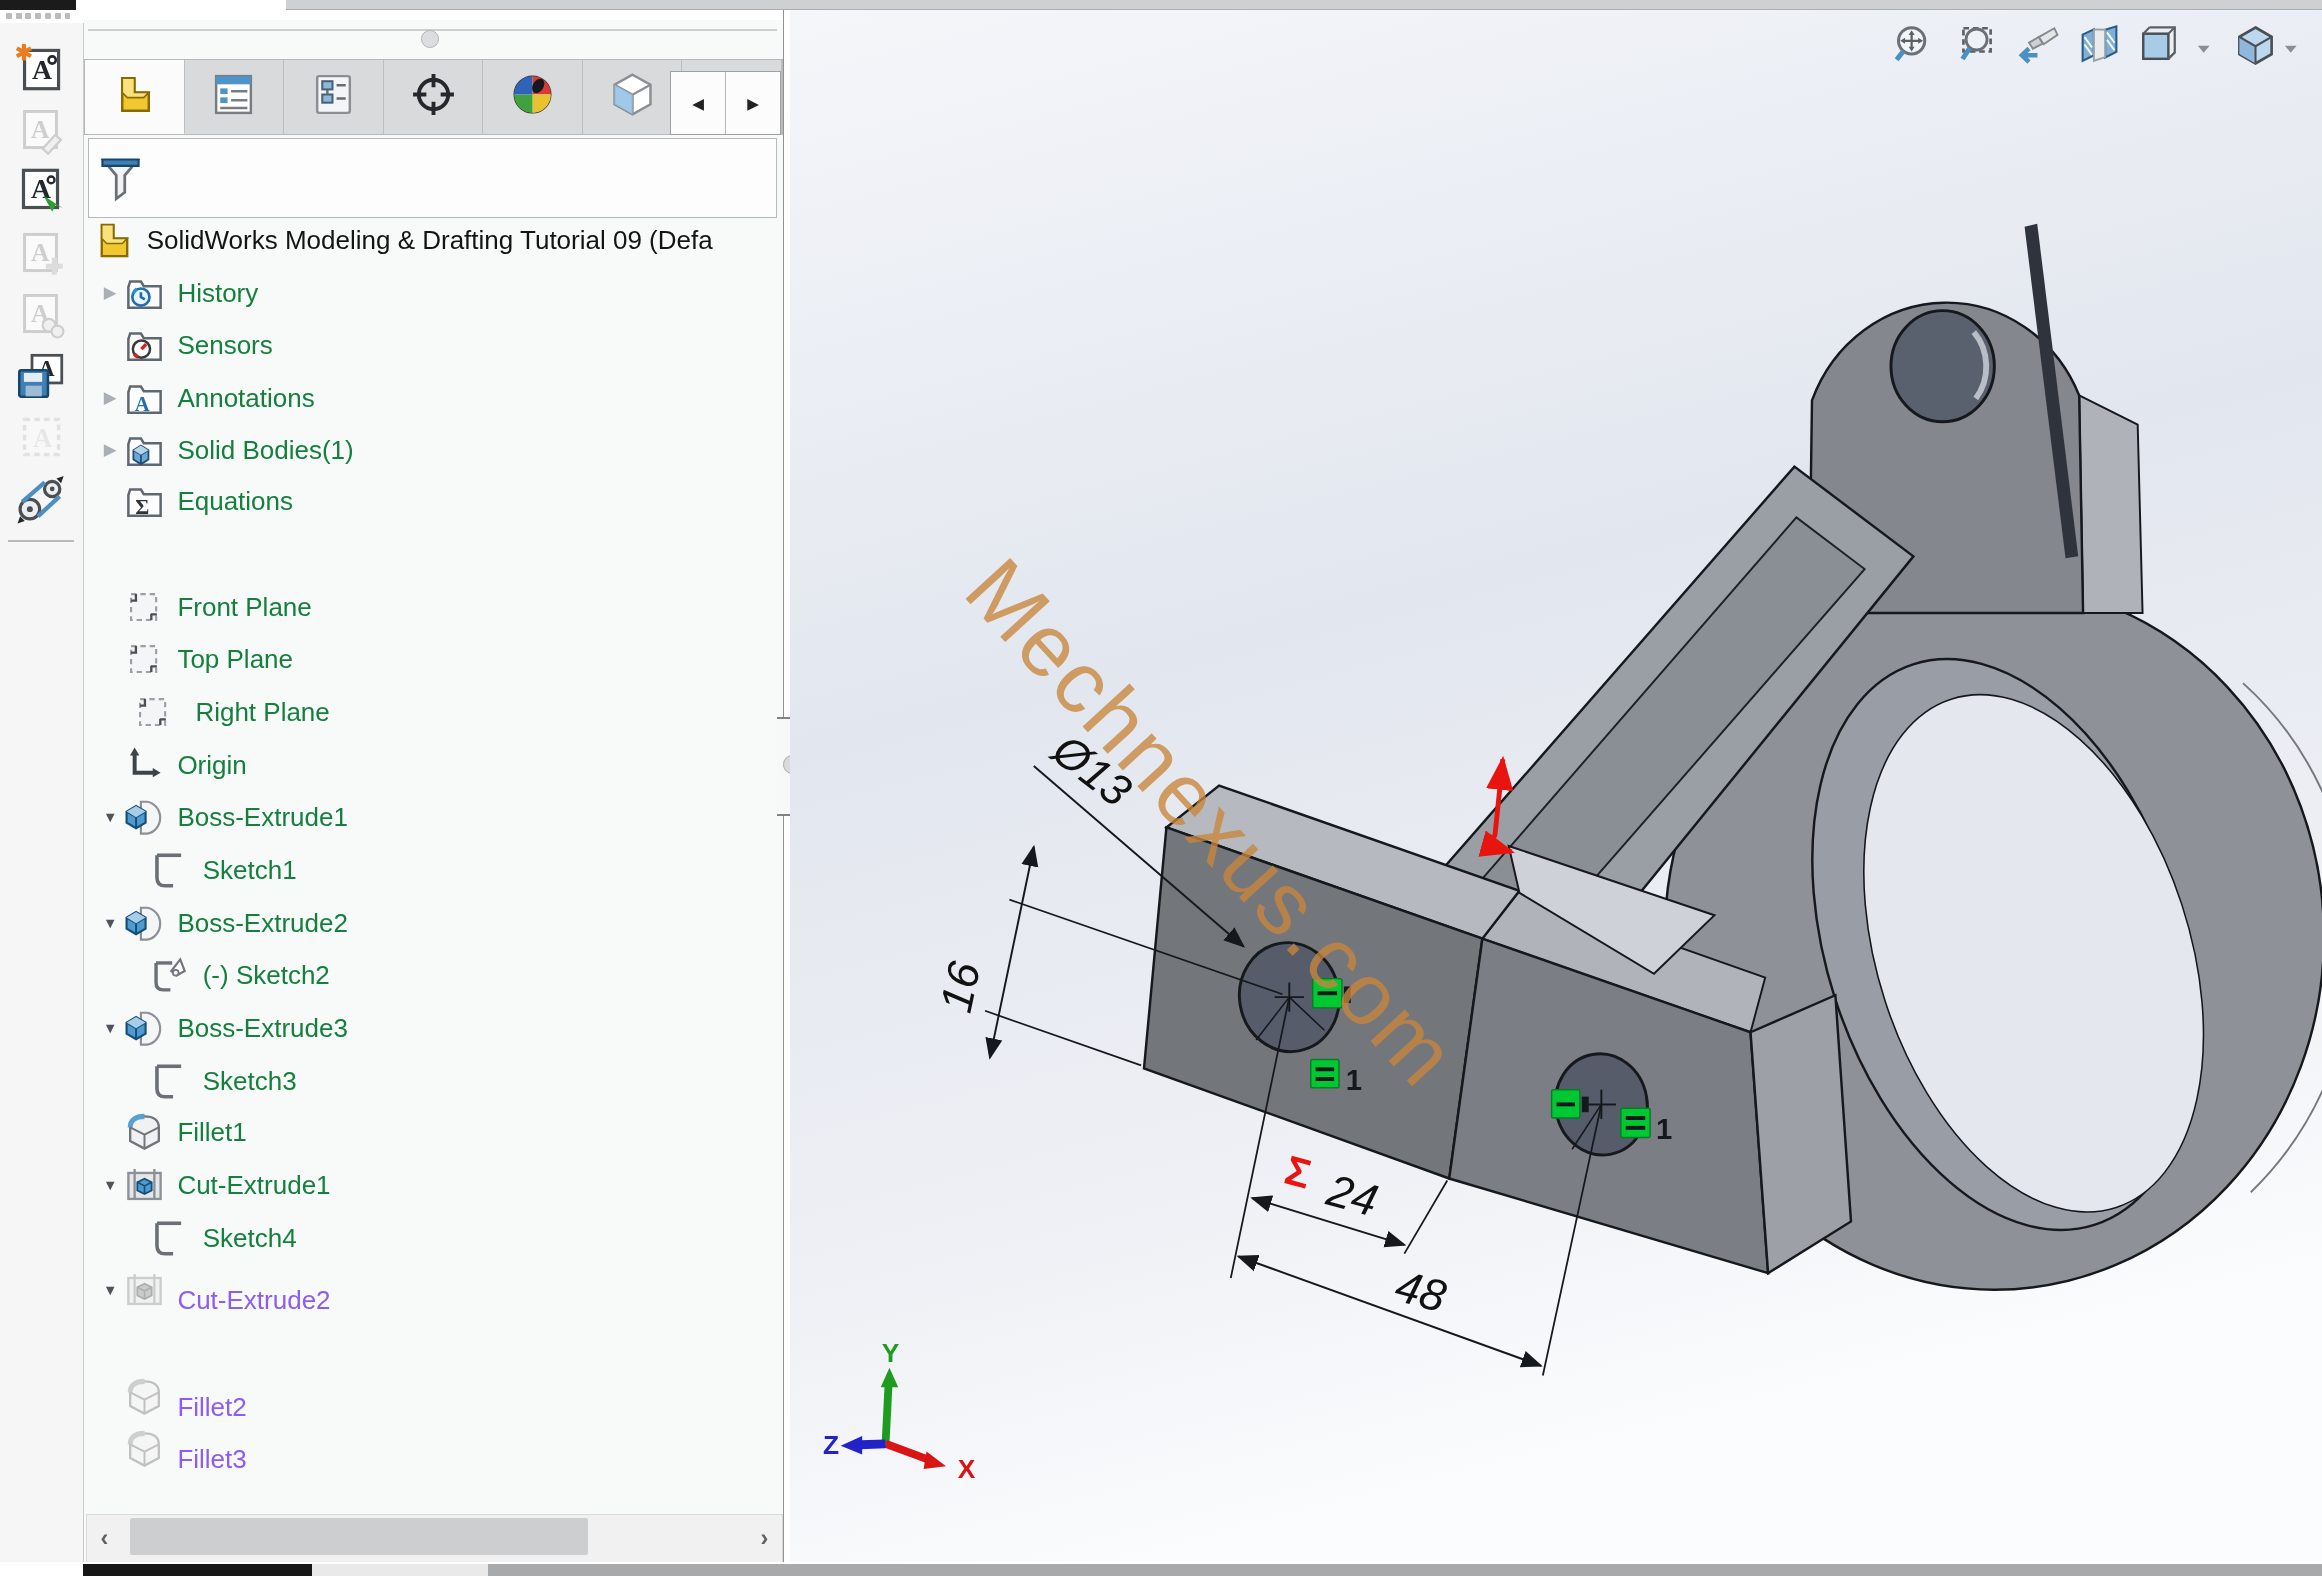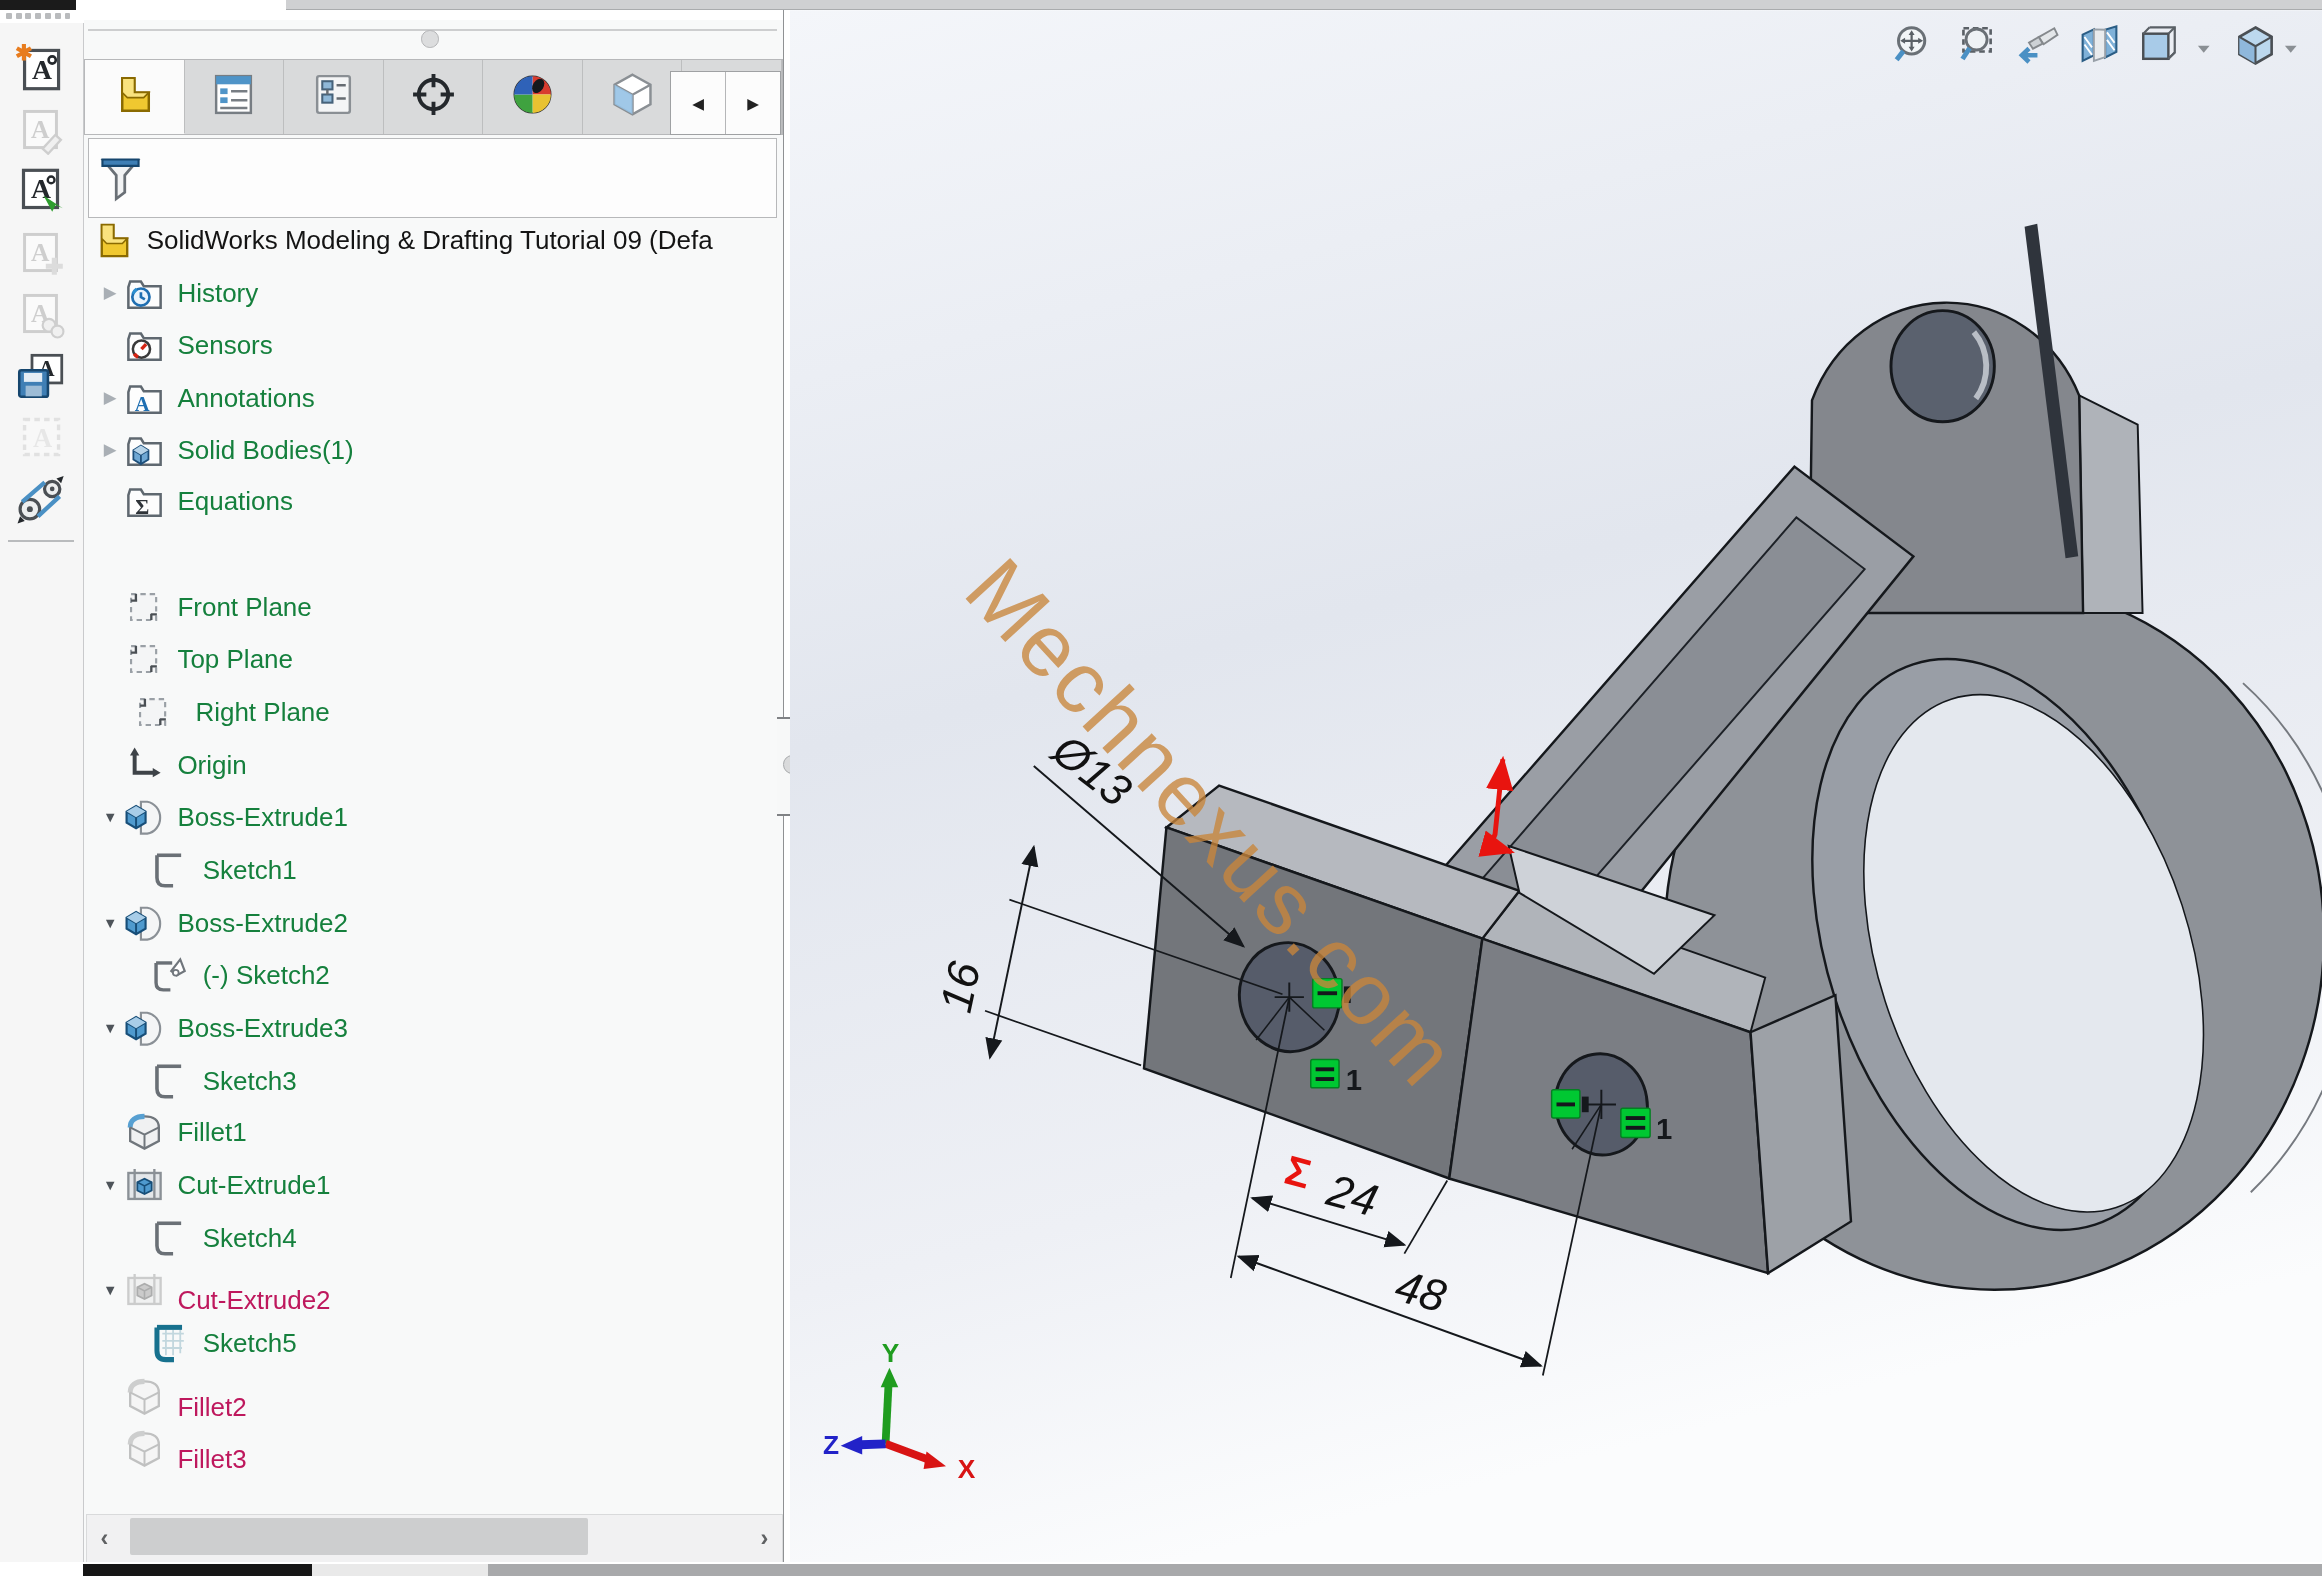--- a/index.html
+++ b/index.html
@@ -35,21 +35,21 @@
   #filter-row svg{width:51px;height:57px;margin-left:5.9px;}
 
   #tree{position:absolute;left:0;top:191px;width:699px;height:1297px;overflow:hidden;}
   .trow{position:absolute;left:0;width:699px;height:53px;display:flex;align-items:center;white-space:nowrap;}
   .trow .exp{width:25px;margin-left:13.7px;font-size:16.6px;color:#a9afb5;text-align:center;flex:none;}
   .trow .exp.expanded{color:#4e545a;font-size:14.6px;}
   .trow .ticon{width:43px;height:43px;flex:none;margin-right:11.7px;display:inline-flex;align-items:center;justify-content:center;}
   .trow .ticon svg{width:43px;height:43px;}
   .trow.grayed .ticon{opacity:.42;filter:grayscale(1);}
   .trow .lbl{font-size:26px;color:#15803d;}
-  .trow.grayed .lbl{color:#be185d;margin-top:20px;}
+  .trow.grayed .lbl{color:#8b5cf6;margin-top:20px;}
   .trow.lv2{padding-left:64px;}
   #root-row{position:absolute;left:5.9px;top:194px;width:693px;height:53px;display:flex;align-items:center;}
   #root-row .ticon{width:47px;height:47px;margin-right:9.8px;}
   #root-row .ticon svg{width:47px;height:47px;}
   #root-row .lbl{font-size:26px;color:#141414;white-space:nowrap;overflow:hidden;}
   
 
   #hscroll{position:absolute;left:2px;top:1494px;width:695px;height:47px;background:#f1f1f2;border:1px solid #d9dadb;display:flex;align-items:center;}
   .harrow{width:35px;text-align:center;font-size:23.4px;color:#5f6163;font-weight:bold;}
   #hthumb{position:absolute;left:43px;top:3.9px;width:458px;height:37px;background:#cdcecf;border-radius:2px;}
@@ -444,32 +444,20 @@
             <svg viewBox="0 0 24 24">
               <rect x="3" y="5" width="18" height="14.5" fill="#e4e7ea" stroke="#8a9096" stroke-width="1.3"></rect>
               <path d="M6.5 2.8v16.7M17.5 2.8v16.7" stroke="#8a9096" stroke-width="1.3"></path>
               <g transform="translate(8,8.2)">
                 <path d="M0 2l4-2 4 2v4.6l-4 2-4-2z" fill="#4f9ace" stroke="#174e78" stroke-width="1"></path>
                 <path d="M0 2l4 2 4-2M4 4v4.6" stroke="#174e78" stroke-width="0.9" fill="none"></path>
               </g>
             </svg>
           </span>
           <span class="lbl">Cut-Extrude2</span>
-        </div>
-        <div class="trow lv2" style="top: 1106px;">
-          <span class="ticon">
-            <svg viewBox="0 0 24 24">
-              <g stroke="#c2d7de" stroke-width="1">
-                <path d="M8 6.5h12M8 10.5h12M8 14.5h11M10 4.5v14M14 4.5v14M18 4.5v13"></path>
-              </g>
-              <path d="M5 3v13q0 5 5 5h4.5" fill="none" stroke="#17718e" stroke-width="2.8"></path>
-              <path d="M5 3h14" stroke="#17718e" stroke-width="2.8"></path>
-            </svg>
-          </span>
-          <span class="lbl">Sketch5</span>
         </div>
         <div class="trow grayed" style="top: 1160px;">
           <span class="exp"></span>
           <span class="ticon">
             <svg viewBox="0 0 24 24">
               <path d="M12 3c-5.2 0-8 2.2-8 6.2v7.6l8 4.2 8-4.2V9.2C20 5.2 17.2 3 12 3z" fill="#f0f1f2" stroke="#70767c" stroke-width="1.3"></path>
               <path d="M4 9.2C4 5.2 6.8 3 12 3" fill="none" stroke="#57a0d2" stroke-width="2.8"></path>
               <path d="M4 9.2l8 4 8-4M12 13.2v7.8" stroke="#70767c" stroke-width="1.1" fill="none"></path>
             </svg>
           </span>

